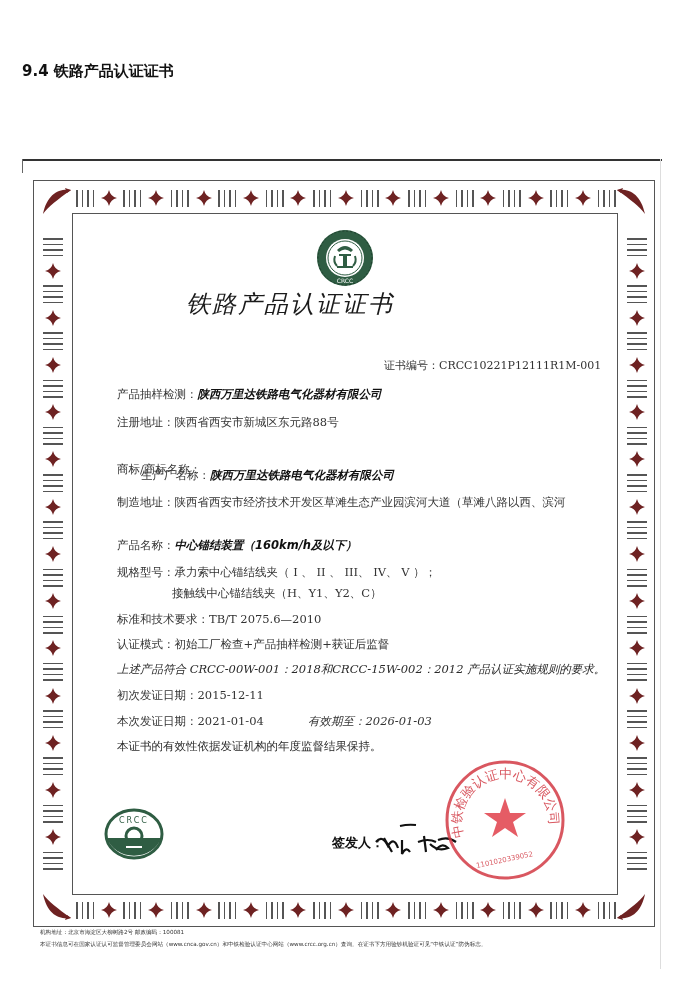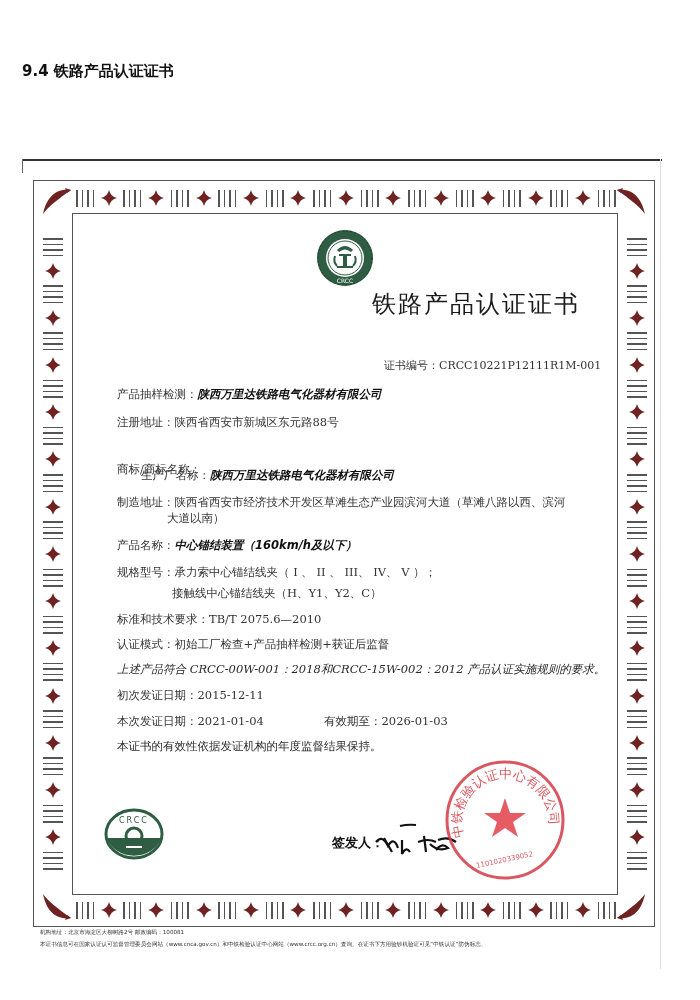--- a/index.html
+++ b/index.html
@@ -36,23 +36,23 @@
 
   .corner { position: absolute; width: 36px; height: 36px; }
   .corner svg { width: 36px; height: 36px; display: block; }
   .corner.tl { left: 37px; top: 184px; }
   .corner.tr { left: 615px; top: 184px; transform: scaleX(-1); }
   .corner.bl { left: 37px; top: 888px; transform: scaleY(-1); }
   .corner.br { left: 615px; top: 888px; transform: scale(-1,-1); }
 
   .emblem-top { position: absolute; left: 315px; top: 228px; width: 60px; height: 60px; }
   .cert-title {
-    position: absolute; left: 0; width: 580px; top: 288px; text-align: right;
+    position: absolute; left: 0; width: 580px; top: 288px; text-align: center;
     font-family: "DejaVu Sans", "Liberation Sans", sans-serif;
-    font-size: 24px; font-weight: 500; letter-spacing: 2px; color: #1a1a1a;
+    font-size: 24px; font-weight: 500; letter-spacing: 2px; color: #1a1a1a; font-style: italic;
   }
   .cert-no { position: absolute; left: 384px; top: 358px; font-size: 11px; color: #333; }
 
   .field { position: absolute; left: 117px; font-size: 11.5px; color: #2a2a2a; line-height: 16px; }
   .field .lbl { color: #333; }
   .field .val { color: #333; }
   .field .val.bold { font-weight: bold; color: #111; font-family: "DejaVu Sans", "Liberation Sans", sans-serif; font-style: italic; }
   .field .cont { display: block; padding-left: 50px; }
 
   .emblem-bottom { position: absolute; left: 104px; top: 808px; width: 60px; height: 52px; }
@@ -692,21 +692,20 @@
   <span class="lbl">注册地址：</span><span class="val">陕西省西安市新城区东元路88号</span>
 </div>
 <div class="field" style="top:461px;">
   <span class="lbl">商标/商标名称：</span><span class="val"></span>
 </div>
 <div class="field" style="top:467px;margin-left:24px;">
   <span class="lbl">生产厂名称：</span><span class="val bold">陕西万里达铁路电气化器材有限公司</span>
 </div>
 <div class="field" style="top:494px;">
   <span class="lbl">制造地址：</span><span class="val">陕西省西安市经济技术开发区草滩生态产业园滨河大道（草滩八路以西、滨河</span>
-  <span class="val cont">大道以南）</span>
 </div>
 <div class="field" style="top:537px;">
   <span class="lbl">产品名称：</span><span class="val bold">中心锚结装置（160km/h及以下）</span>
 </div>
 <div class="field" style="top:564px;">
   <span class="lbl">规格型号：</span><span class="val">承力索中心锚结线夹（ I 、 II 、 III、 IV、 V ）；</span>
 </div>
 <div class="field" style="top:585px; left:172px;">
   <span class="val">接触线中心锚结线夹（H、Y1、Y2、C）</span>
 </div>
@@ -716,21 +715,21 @@
 <div class="field" style="top:636px;">
   <span class="lbl">认证模式：</span><span class="val">初始工厂检查+产品抽样检测+获证后监督</span>
 </div>
 <div class="field" style="top:661px;font-style:italic;">上述产品符合 CRCC-00W-001：2018和CRCC-15W-002：2012 产品认证实施规则的要求。</div>
 <div class="field" style="top:687px;">
   <span class="lbl">初次发证日期：</span><span class="val">2015-12-11</span>
 </div>
 <div class="field" style="top:713px;">
   <span class="lbl">本次发证日期：</span><span class="val">2021-01-04</span>
 </div>
-<div class="field" style="top:713px; left:324px;">
+<div class="field" style="top:713px; left:308px;font-style:italic;">
   <span class="lbl">有效期至：</span><span class="val">2026-01-03</span>
 </div>
 <div class="field" style="top:738px;">本证书的有效性依据发证机构的年度监督结果保持。</div>
 
 <div class="emblem-bottom">
   <svg viewBox="0 0 60 52" width="60" height="52">
     <ellipse cx="30" cy="26" rx="28" ry="24" fill="#ffffff" stroke="#2f5d43" stroke-width="3"></ellipse>
     <path d="M3 30 A 28 24 0 0 0 57 30 Z" fill="#2f5d43"></path>
     <text x="30" y="15" text-anchor="middle" font-size="8" fill="#2f5d43" font-family="DejaVu Sans, sans-serif" letter-spacing="2">CRCC</text>
     <circle cx="30" cy="28" r="8" fill="none" stroke="#2f5d43" stroke-width="3"></circle>

